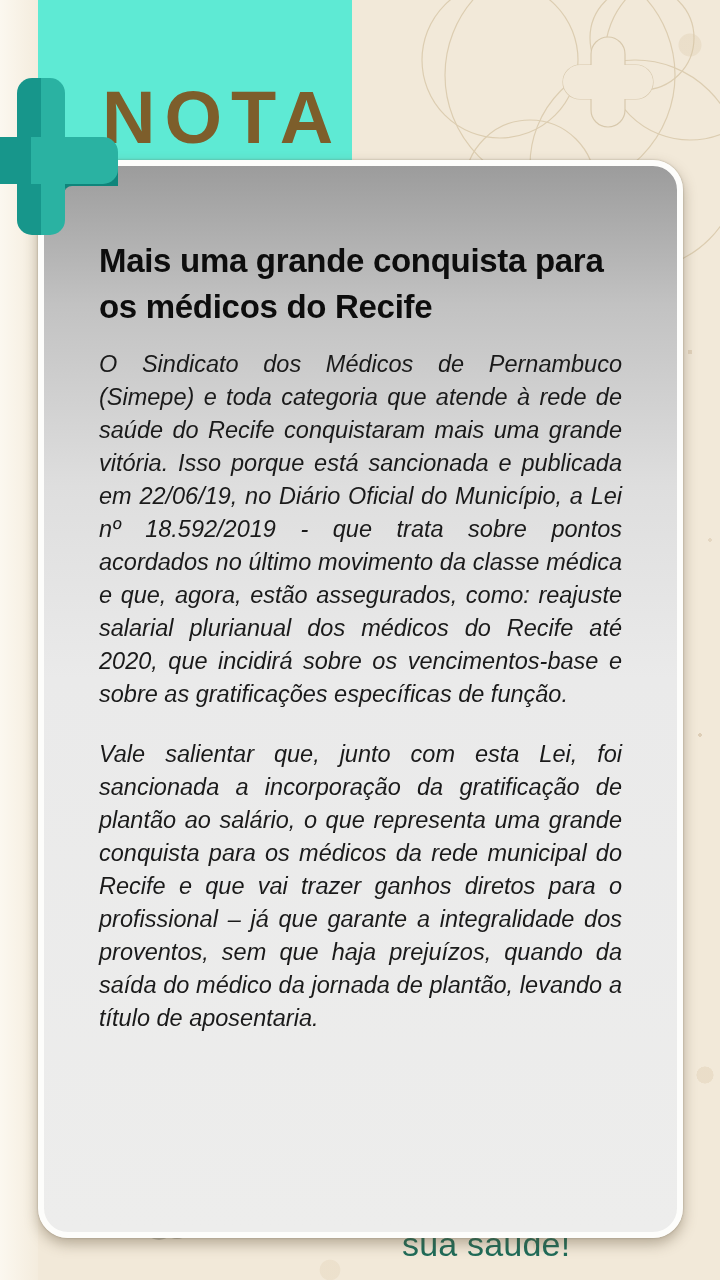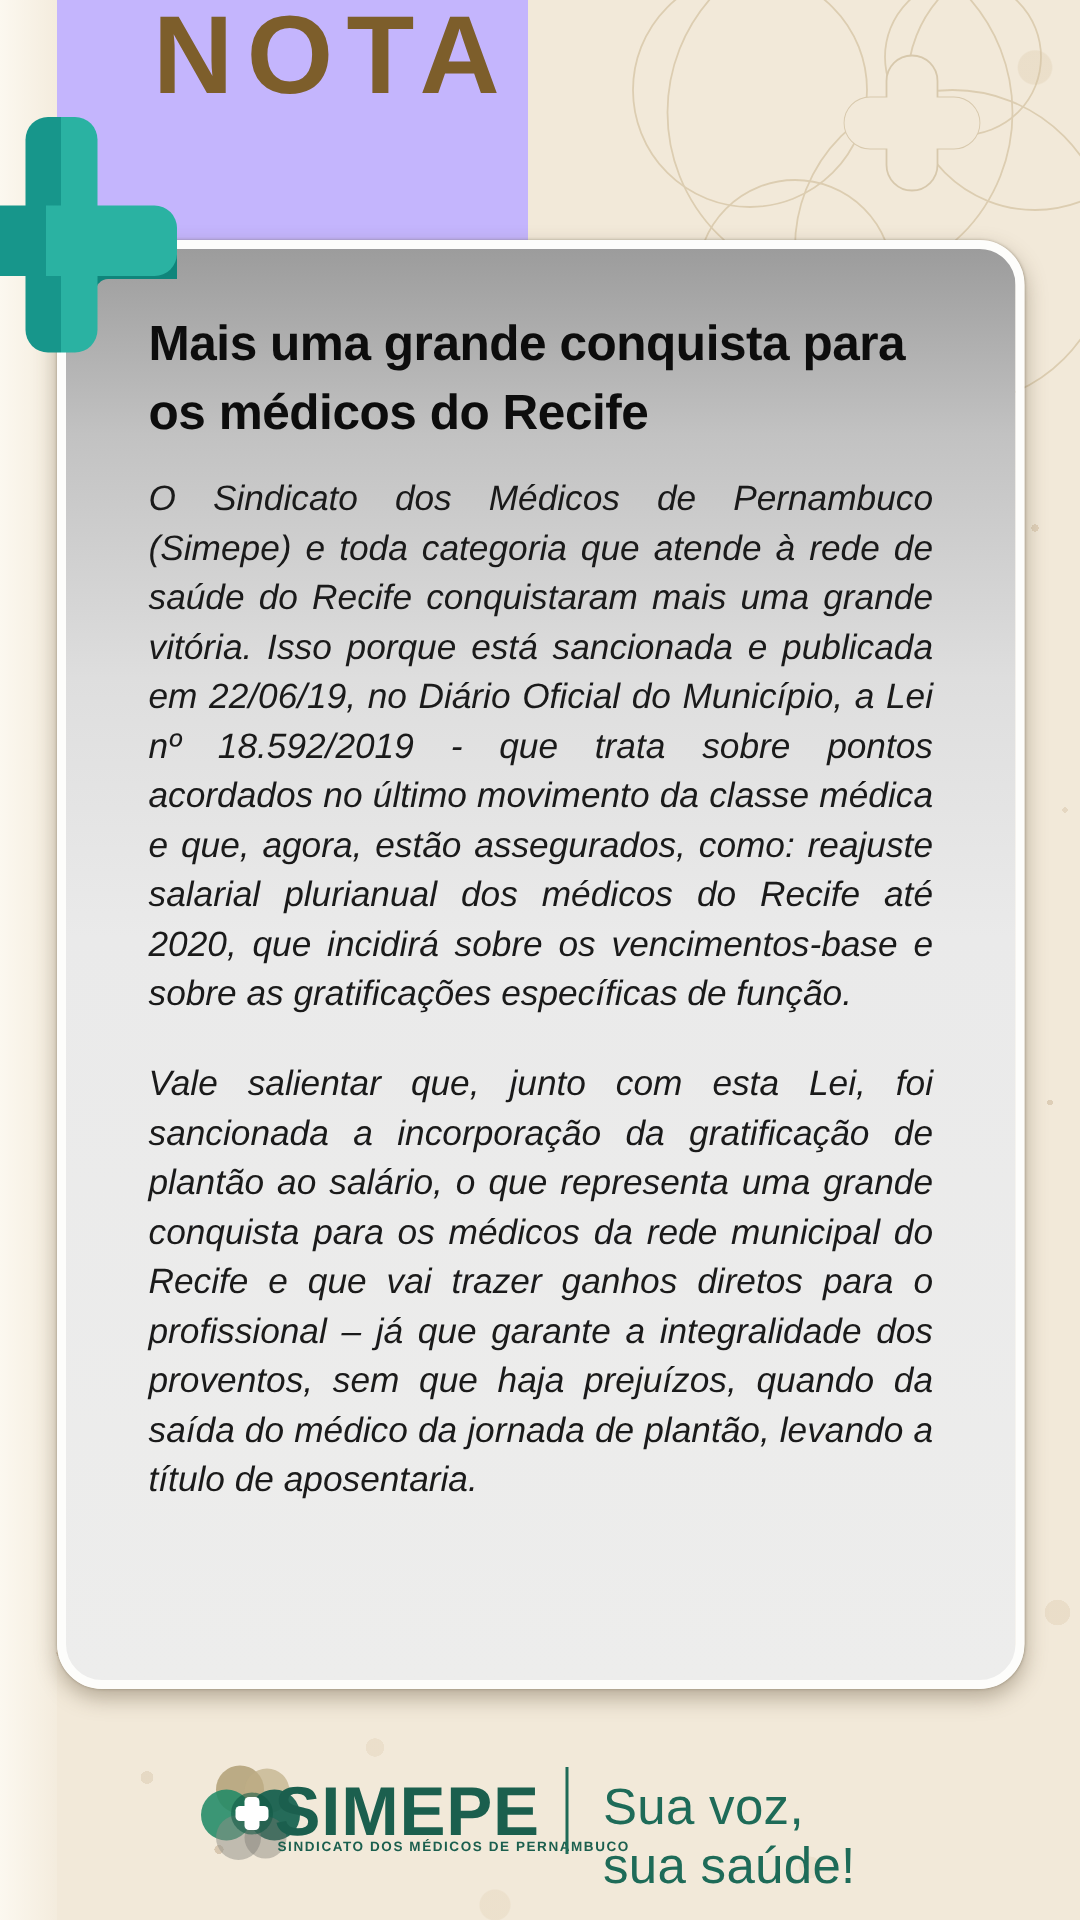--- a/index.html
+++ b/index.html
@@ -31,33 +31,33 @@
   }
   .left-strip{
     position:absolute;left:0;top:0;width:38px;height:1280px;z-index:2;
     background:linear-gradient(90deg, rgba(255,253,247,.75), rgba(255,253,247,.15));
   }
   
   .pattern{position:absolute;right:0;top:0;z-index:1;opacity:.75;}
   
   .nota-block{
     position:absolute;left:38px;top:0;width:314px;height:161px;z-index:2;
-    background:#c4b5fd;display:flex;align-items:flex-start;
+    background:#5eead4;display:flex;align-items:flex-end;
   }
   .nota-block span{
     display:block;padding-left:64px;padding-bottom:6px;
     font-size:74px;font-weight:bold;letter-spacing:9px;color:#7d5e2b;line-height:1;
   }
   
   .card{
-    position:absolute;left:38px;top:160px;width:645px;height:966px;z-index:3;
+    position:absolute;left:38px;top:160px;width:645px;height:1078px;z-index:3;
     box-sizing:border-box;border:6px solid #fdfdfb;border-radius:30px;
     background:linear-gradient(180deg,#9c9c9c 0%, #c2c2c2 13%, #dedede 30%, #eaeaea 48%, #ededec 100%);
     box-shadow:0 6px 14px rgba(90,75,50,.40), 0 0 2px rgba(110,100,80,.5);
-    padding:40px 55px 0 55px;color:#141414;
+    padding:72px 55px 0 55px;color:#141414;
   }
   .card h1{
     margin:0 0 18px 0;font-size:33px;line-height:46px;font-weight:bold;
     letter-spacing:-.3px;color:#0d0d0d;
   }
   .card p{
     margin:0 0 27px 0;font-size:23.5px;line-height:33px;
     text-align:justify;color:#1a1a1a;font-style:italic;
   }
   

